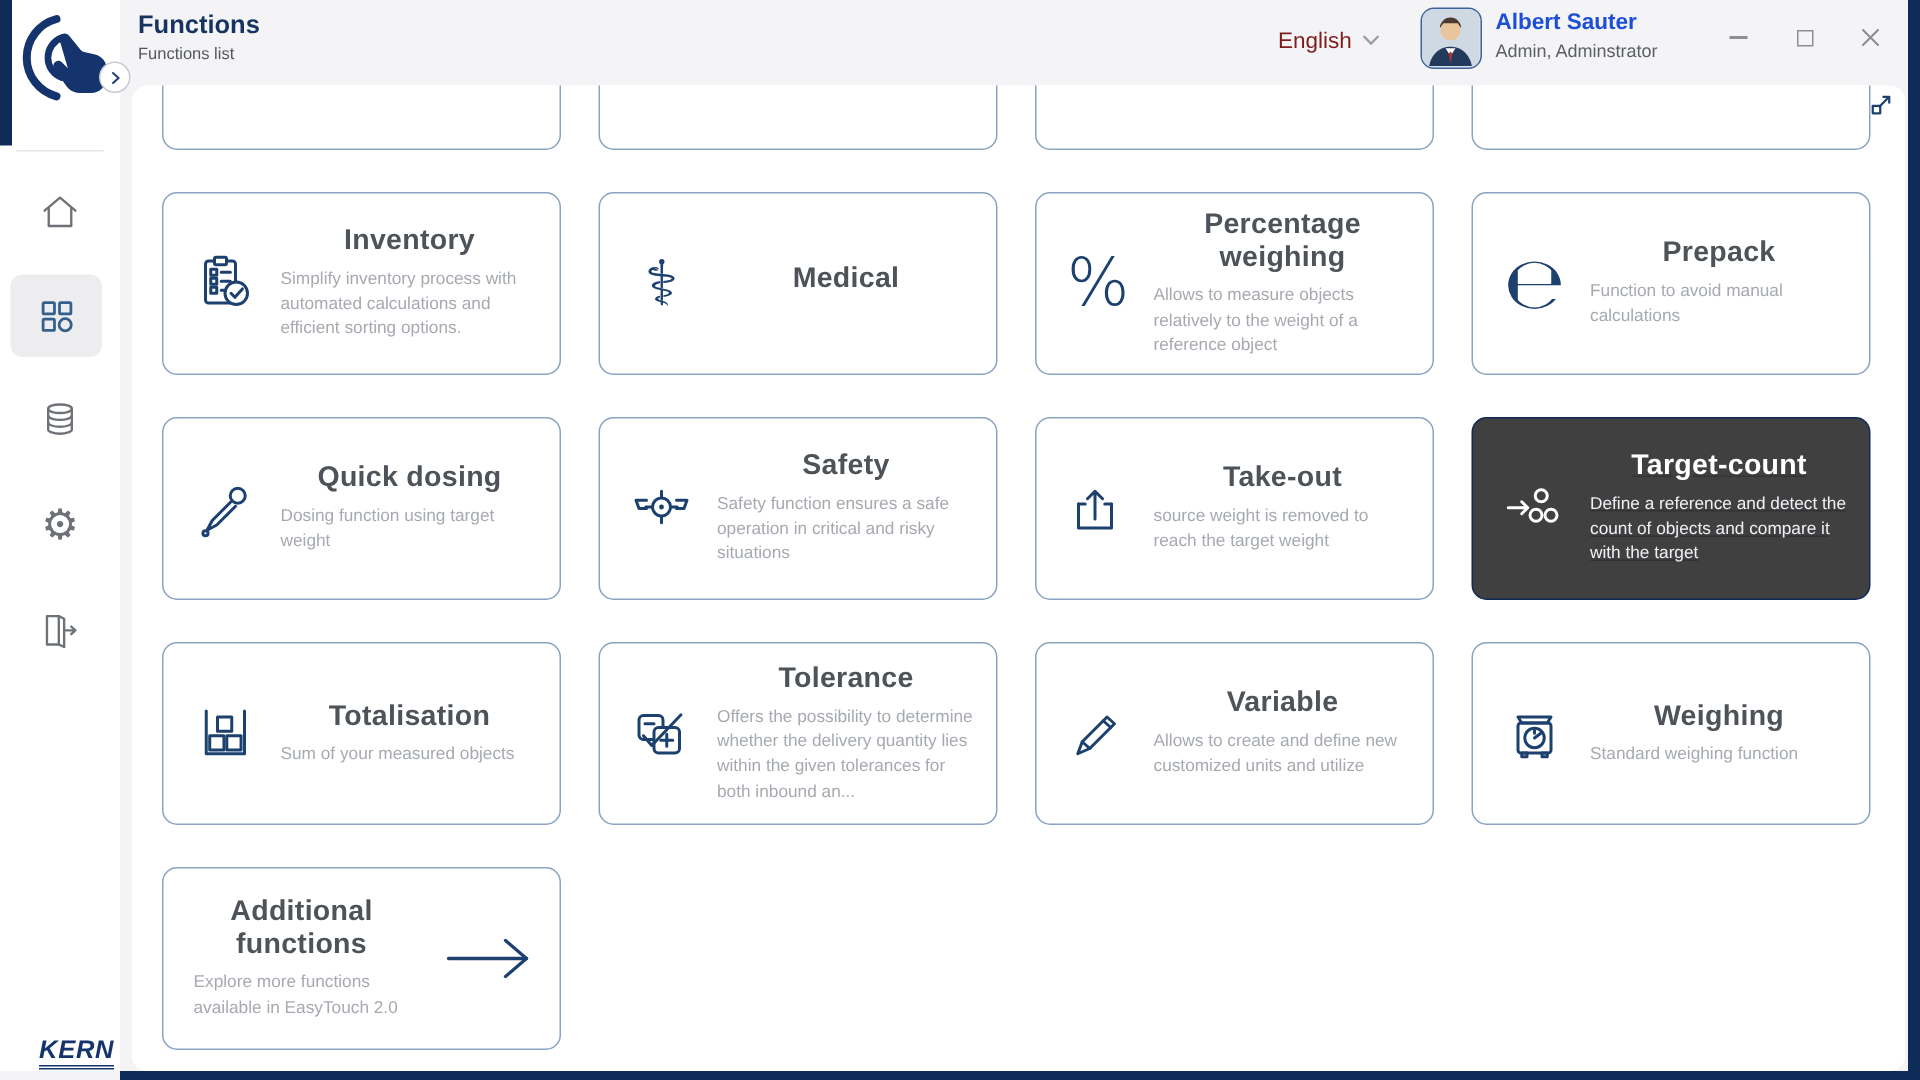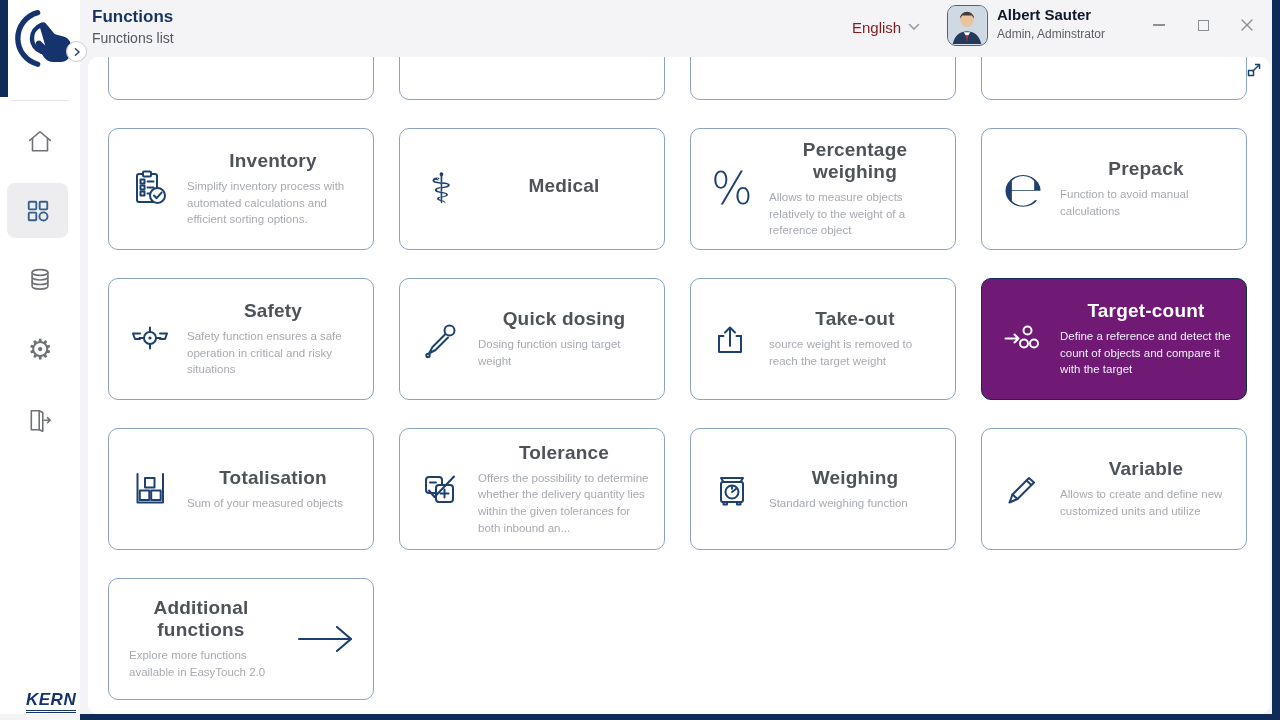--- a/index.html
+++ b/index.html
@@ -32,25 +32,25 @@
     display:flex; align-items:center; justify-content:center; color:#33608d;
   }
   .kern {
     position:absolute; left:26px; top:691px;
     font-style:italic; font-weight:900; font-size:17px; letter-spacing:.5px; color:#15336c;
     border-bottom:3px double #15336c; padding-bottom:0px; line-height:1.1;
   }
 
   
   .page-title   { position:absolute; left:92px; top:7px;  font-size:17px; font-weight:700; color:#16345f;text-align:center; }
-  .page-subtitle{ position:absolute; left:92px; top:30px; font-size:14px; color:#53575c; }
+  .page-subtitle{ position:absolute; left:92px; top:30px; font-size:11px; color:#53575c; }
   .lang { position:absolute; left:852px; top:16px; display:flex; align-items:center; gap:7px; height:22px; }
   .lang-label { font-size:15px; color:#7f1d1d; }
   .avatar { position:absolute; left:947px; top:5px; width:41px; height:41px; border:1.5px solid #3d6398; border-radius:9px; overflow:hidden; background:#d9e2ec; }
-  .user-name { position:absolute; left:997px; top:6px;  font-size:15px; font-weight:700; color:#0f172a; }
+  .user-name { position:absolute; left:997px; top:6px;  font-size:15px; font-weight:700; color:#1d4ed8; }
   .user-role { position:absolute; left:997px; top:27px; font-size:12px; color:#5c6065; }
   .win-btn { position:absolute; top:15px; width:22px; height:20px; display:flex; align-items:center; justify-content:center; color:#8b8e93; }
   .win-min   { left:1148px; }
   .win-max   { left:1192px; }
   .win-close { left:1236px; }
   .max-box { width:11px; height:11px; border:1.3px solid #8b8e93; }
   .min-bar { width:12px; height:1.6px; background:#8b8e93; }
 
   
   .panel {
@@ -66,21 +66,21 @@
   }
   .card {
     background:#fff; border:1px solid #8aa3c2; border-radius:10px;
     display:flex; align-items:center; padding:0 14px 0 18px; gap:14px;
   }
   .icon-box { width:46px; flex-shrink:0; display:flex; align-items:center; justify-content:center; color:#1d416f; }
   .glyph { font-family:"DejaVu Sans",sans-serif; line-height:1; }
   .card-text { flex:1; min-width:0; }
   .card-title { font-size:19px; font-weight:600; color:#4d5359; letter-spacing:.2px; margin-bottom:6px;text-align:center; }
   .card-desc  { font-size:11.5px; line-height:1.45; color:#a6aab0; }
-  .card.selected { background:#701a75; border-color:#0e2b58; }
+  .card.selected { background:#404040; border-color:#0e2b58;text-decoration:underline; }
   .card.selected .card-title { color:#ffffff; }
   .card.selected .card-desc  { color:#eef1f6; }
   .card.selected .icon-box   { color:#ffffff; }
   .card.additional { position:relative; padding-left:20px; padding-right:100px; }
   .arrow-box { position:absolute; right:18px; top:0; height:100%; display:flex; align-items:center; color:#1d416f; }
   svg { display:block; }
 </style>
 </head>
 <body data-interactable="false">
 
@@ -234,43 +234,43 @@
           <span class="glyph" style="font-size:48px;">℮</span>
         </div>
     <div class="card-text" data-interactable="false">
       <div class="card-title" data-interactable="false">Prepack</div>
       <div class="card-desc" data-interactable="false">Function to avoid manual calculations</div>
     </div>
   </div>
       <div class="card" data-interactable="true">
     <div class="icon-box" data-interactable="false">
           <svg width="40" height="40" viewBox="0 0 40 40" fill="none" stroke="currentColor" stroke-width="2" stroke-linecap="round" stroke-linejoin="round">
+      <circle cx="28.5" cy="11.5" r="5"></circle>
+      <path d="M24 15.5 L11.5 28 L8 34.5 L14.5 31 L27 18.5"></path>
+      <circle cx="7" cy="36.5" r="1.7"></circle>
+    </svg>
+        </div>
+    <div class="card-text" data-interactable="false">
+      <div class="card-title" data-interactable="false">Quick dosing</div>
+      <div class="card-desc" data-interactable="false">Dosing function using target weight</div>
+    </div>
+  </div>
+      <div class="card" data-interactable="true">
+    <div class="icon-box" data-interactable="false">
+          <svg width="40" height="40" viewBox="0 0 40 40" fill="none" stroke="currentColor" stroke-width="2" stroke-linecap="round" stroke-linejoin="round">
       <circle cx="20" cy="19" r="6"></circle>
             <circle cx="20" cy="19" r="1.6" fill="currentColor" stroke="none"></circle>
       <path d="M20 8.5 v4 M20 25.5 v4 M9.5 19 h4 M26.5 19 h4"></path>
       <path d="M10 14.5 H3 L5 20 H10"></path>
             <path d="M30 14.5 H37 L35 20 H30"></path>
     </svg>
         </div>
     <div class="card-text" data-interactable="false">
       <div class="card-title" data-interactable="false">Safety</div>
       <div class="card-desc" data-interactable="false">Safety function ensures a safe operation in critical and risky situations</div>
-    </div>
-  </div>
-      <div class="card" data-interactable="true">
-    <div class="icon-box" data-interactable="false">
-          <svg width="40" height="40" viewBox="0 0 40 40" fill="none" stroke="currentColor" stroke-width="2" stroke-linecap="round" stroke-linejoin="round">
-      <circle cx="28.5" cy="11.5" r="5"></circle>
-      <path d="M24 15.5 L11.5 28 L8 34.5 L14.5 31 L27 18.5"></path>
-      <circle cx="7" cy="36.5" r="1.7"></circle>
-    </svg>
-        </div>
-    <div class="card-text" data-interactable="false">
-      <div class="card-title" data-interactable="false">Quick dosing</div>
-      <div class="card-desc" data-interactable="false">Dosing function using target weight</div>
     </div>
   </div>
       <div class="card" data-interactable="true">
     <div class="icon-box" data-interactable="false">
           <svg width="40" height="40" viewBox="0 0 40 40" fill="none" stroke="currentColor" stroke-width="2" stroke-linecap="round" stroke-linejoin="round">
       <path d="M7 17 V33 H29 V17"></path>
             <path d="M7 17 h4.5 M24.5 17 H29"></path>
       <path d="M18 27 V9 M13 13.5 l5 -5 5 5"></path>
     </svg>
         </div>
@@ -318,46 +318,46 @@
     </svg>
         </div>
     <div class="card-text" data-interactable="false">
       <div class="card-title" data-interactable="false">Tolerance</div>
       <div class="card-desc" data-interactable="false">Offers the possibility to determine whether the delivery quantity lies within the given tolerances for both inbound an...</div>
     </div>
   </div>
       <div class="card" data-interactable="true">
     <div class="icon-box" data-interactable="false">
           <svg width="40" height="40" viewBox="0 0 40 40" fill="none" stroke="currentColor" stroke-width="2" stroke-linecap="round" stroke-linejoin="round">
+      <path d="M6.5 33.5 L9.5 25.5 L26 9 L31 13.5 L14.5 30 L6.5 33.5 Z"></path>
+      <path d="M9.5 25.5 L14.5 30"></path>
+            <path d="M23.5 11.5 l5 4.5"></path>
+    </svg>
+        </div>
+    <div class="card-text" data-interactable="false">
+      <div class="card-title" data-interactable="false">Variable</div>
+      <div class="card-desc" data-interactable="false">Allows to create and define new customized units and utilize</div>
+    </div>
+  </div>
+      <div class="card" data-interactable="true">
+    <div class="icon-box" data-interactable="false">
+          <svg width="40" height="40" viewBox="0 0 40 40" fill="none" stroke="currentColor" stroke-width="2" stroke-linecap="round" stroke-linejoin="round">
       <path d="M9 9 h22 l-2.5 4 h-17 z"></path>
       <rect x="9" y="13" width="22" height="20" rx="2"></rect>
       <circle cx="20" cy="23" r="6.5"></circle>
             <path d="M20 23 L24.2 19.8 M20 18 v1.8"></path>
       <rect x="11.5" y="33" width="3.5" height="2.5"></rect>
             <rect x="25" y="33" width="3.5" height="2.5"></rect>
     </svg>
         </div>
     <div class="card-text" data-interactable="false">
       <div class="card-title" data-interactable="false">Weighing</div>
       <div class="card-desc" data-interactable="false">Standard weighing function</div>
     </div>
   </div>
-      <div class="card" data-interactable="true">
-    <div class="icon-box" data-interactable="false">
-          <svg width="40" height="40" viewBox="0 0 40 40" fill="none" stroke="currentColor" stroke-width="2" stroke-linecap="round" stroke-linejoin="round">
-      <path d="M6.5 33.5 L9.5 25.5 L26 9 L31 13.5 L14.5 30 L6.5 33.5 Z"></path>
-      <path d="M9.5 25.5 L14.5 30"></path>
-            <path d="M23.5 11.5 l5 4.5"></path>
-    </svg>
-        </div>
-    <div class="card-text" data-interactable="false">
-      <div class="card-title" data-interactable="false">Variable</div>
-      <div class="card-desc" data-interactable="false">Allows to create and define new customized units and utilize</div>
-    </div>
-  </div>
       <div class="card additional" data-interactable="true">
 
     <div class="card-text" data-interactable="false">
       <div class="card-title" data-interactable="false">Additional functions</div>
       <div class="card-desc" data-interactable="false">Explore more functions available in EasyTouch 2.0</div>
     </div>
   <div class="arrow-box" data-interactable="false">
           <svg width="58" height="30" viewBox="0 0 58 30" fill="none" stroke="currentColor" stroke-width="2.2" stroke-linecap="round" stroke-linejoin="round">
       <path d="M2 15 H54"></path>
             <path d="M40 3 L54 15 L40 27"></path>

